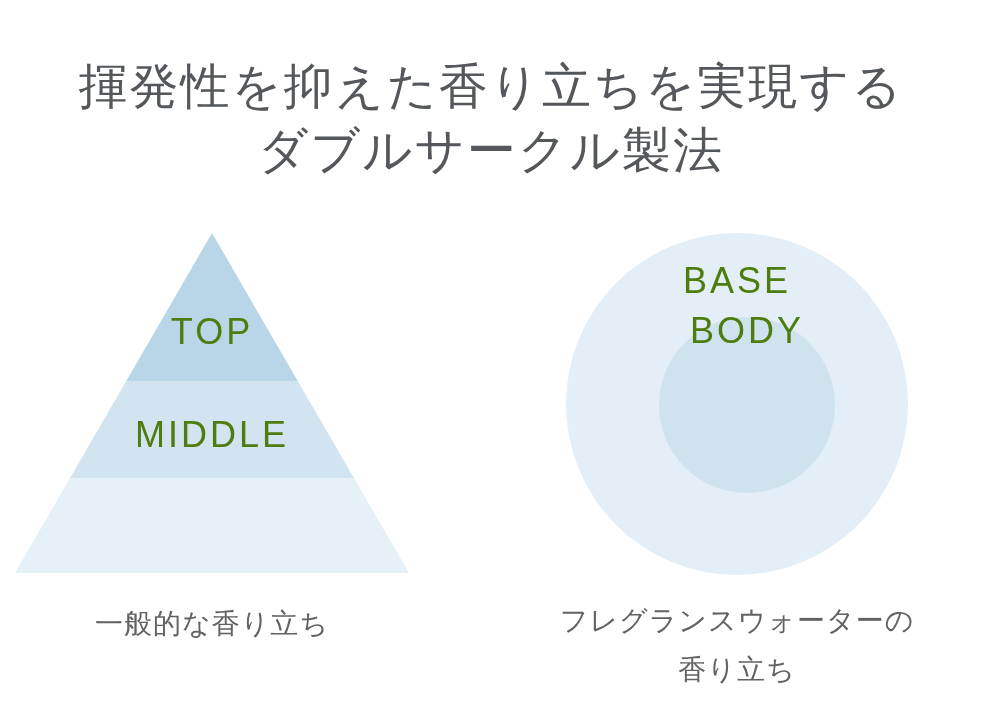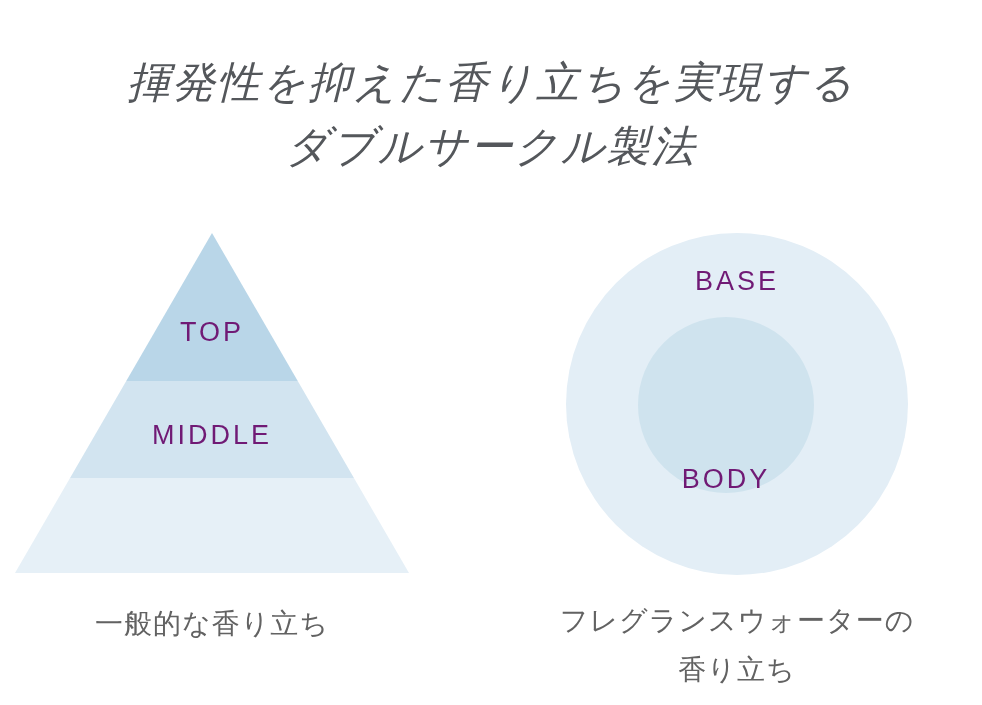--- a/index.html
+++ b/index.html
@@ -15,26 +15,25 @@
     background: #ffffff;
     overflow: hidden;
   }
   
   .title {
     position: absolute;
     top: 21px;
     left: 0;
     width: 982px;
     text-align: center;
-    font-size: 43px;
+    font-size: 49px;
     line-height: 64px;
     font-weight: 500;
     letter-spacing: 2px;
     color: #54575b;
-    font-style: italic;
   }
   .title span { display: block; }
 
   
   .pyramid {
     position: absolute;
     left: 15px;
     top: 233px;
     width: 394px;
     height: 340px;
@@ -47,51 +46,51 @@
   }
   .layer-top    { top: 0;     height: 148px; }
   .layer-middle { top: 148px; height: 97px;  }
   .layer-last   { top: 245px; height: 95px;  }
 
   .shape-label {
     position: absolute;
     left: 0;
     width: 100%;
     text-align: center;
-    font-size: 27px;
+    font-size: 36px;
     line-height: 28px;
     letter-spacing: 3px;
     font-weight: 400;
-    color: #701a75;
+    color: #4d7c0f;
   }
   .label-top    { top: 85px;  }
   .label-middle { top: 188px; }
   .label-last   { top: 280px; }
 
   
   .circle-outer {
     position: absolute;
     left: 566px;
     top: 233px;
     width: 342px;
     height: 342px;
     border-radius: 50%;
   }
   .label-base {
     top: 34px;
   }
   .circle-inner {
     position: absolute;
-    left: 72px;
+    left: 93px;
     top: 84px;
     width: 176px;
     height: 176px;
     border-radius: 50%;
     display: flex;
-    align-items: flex-end;
+    align-items: flex-start;
     justify-content: center;
   }
   .circle-inner .shape-label {
     position: static;
     width: auto;
   }
 
   
   .caption {
     position: absolute;

